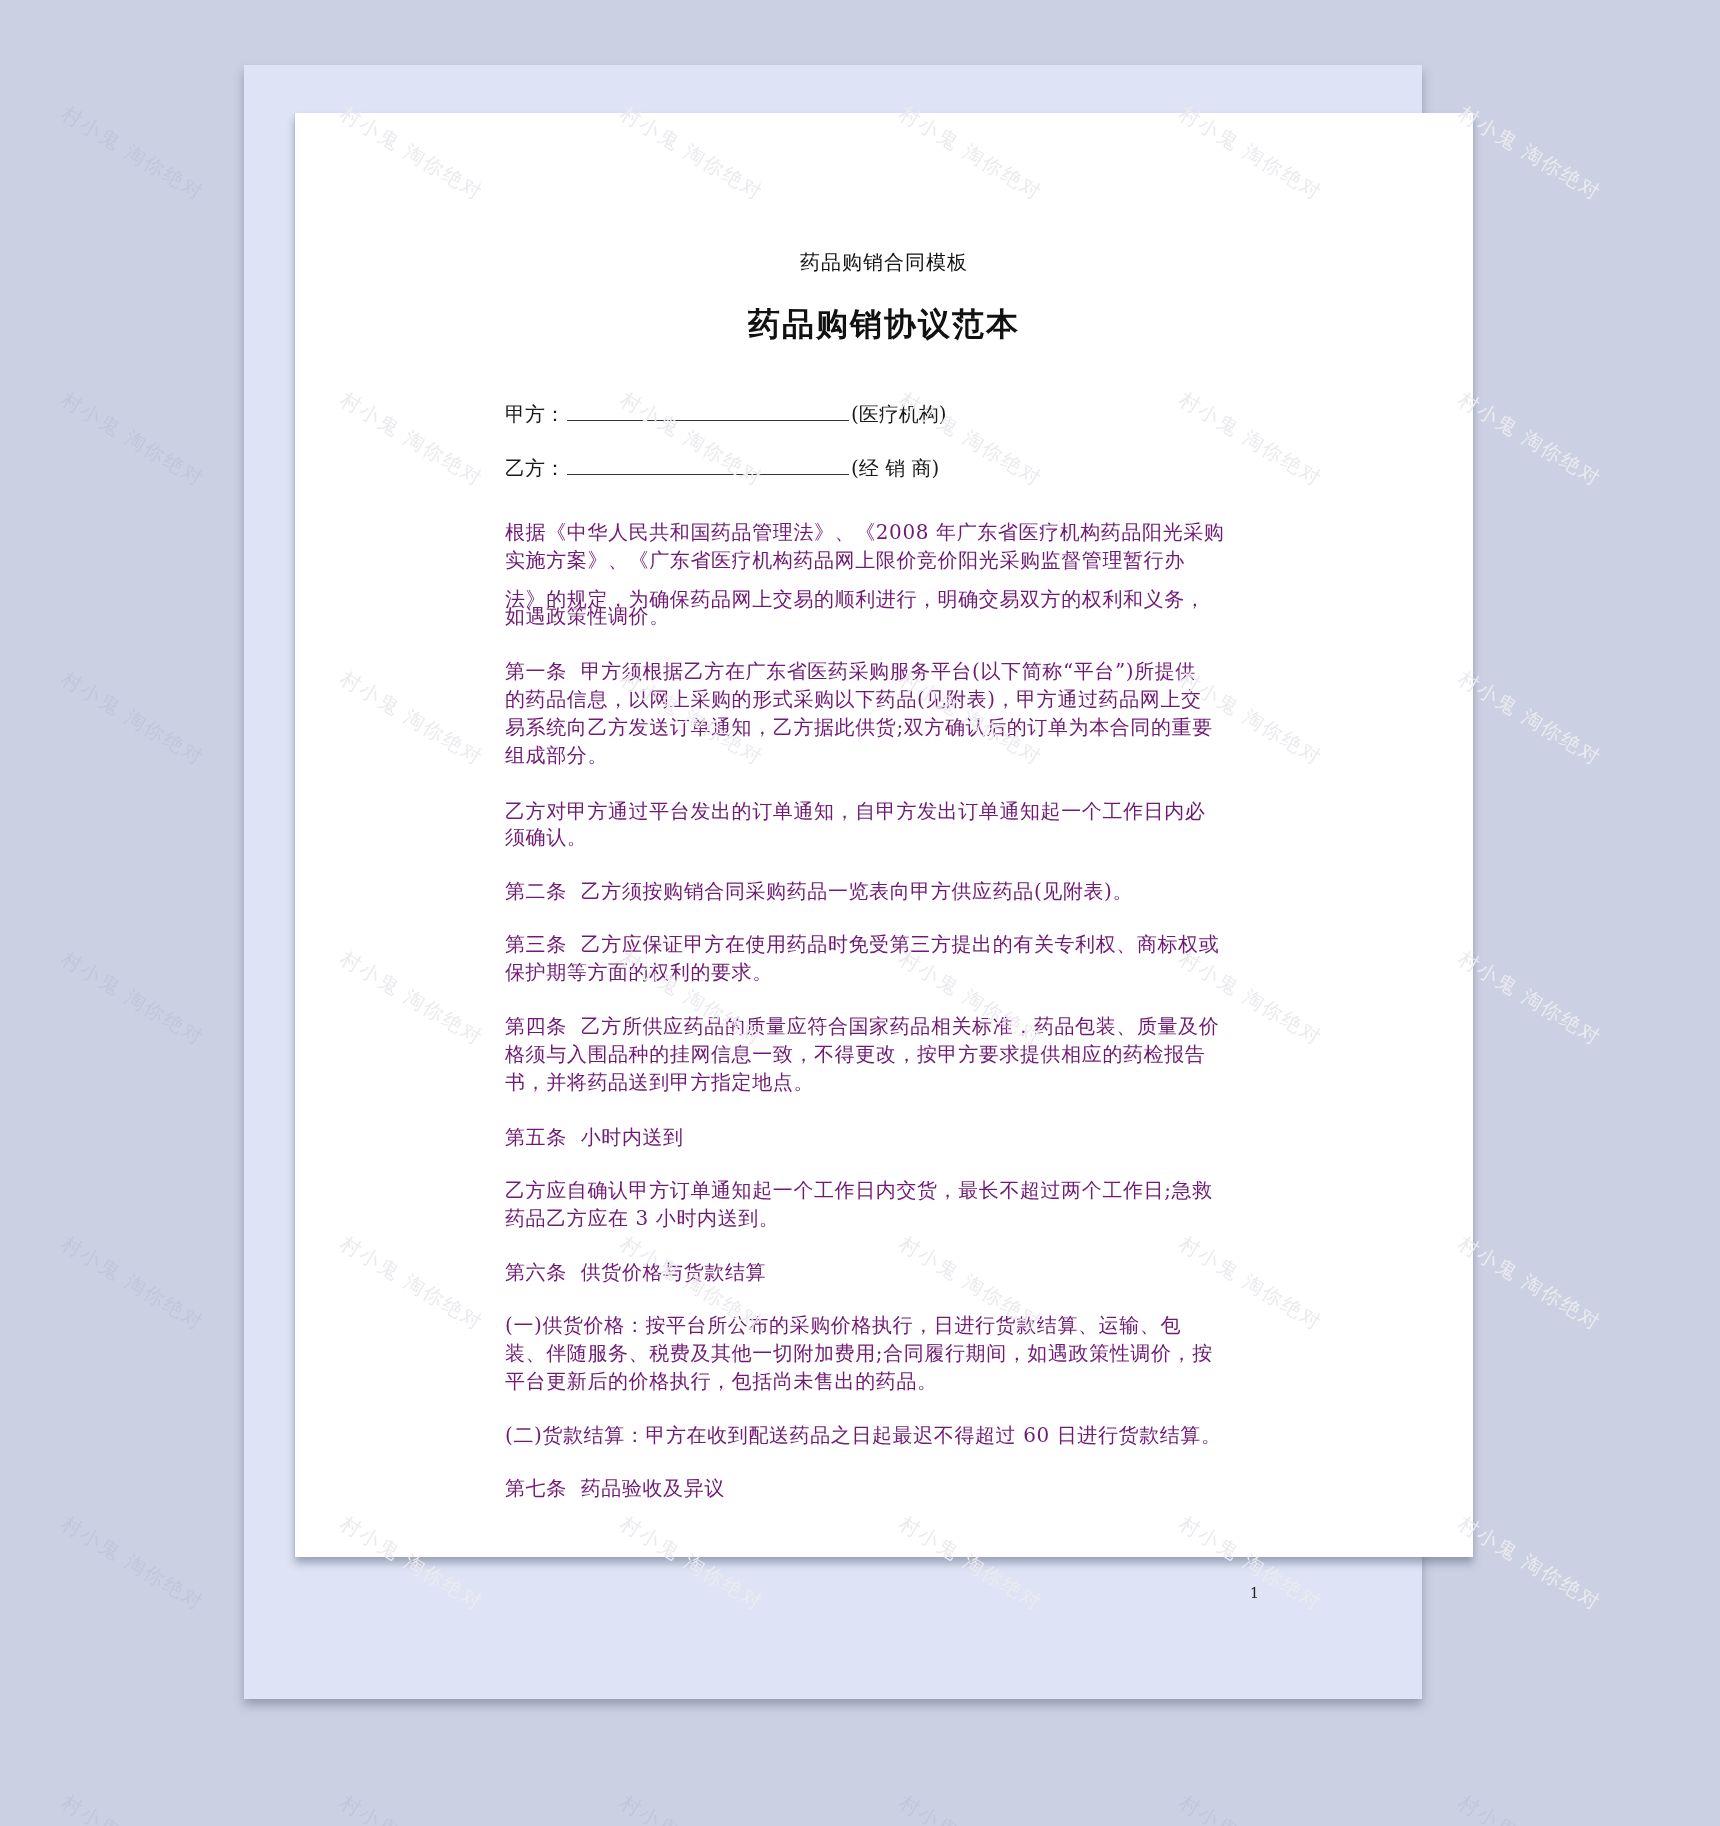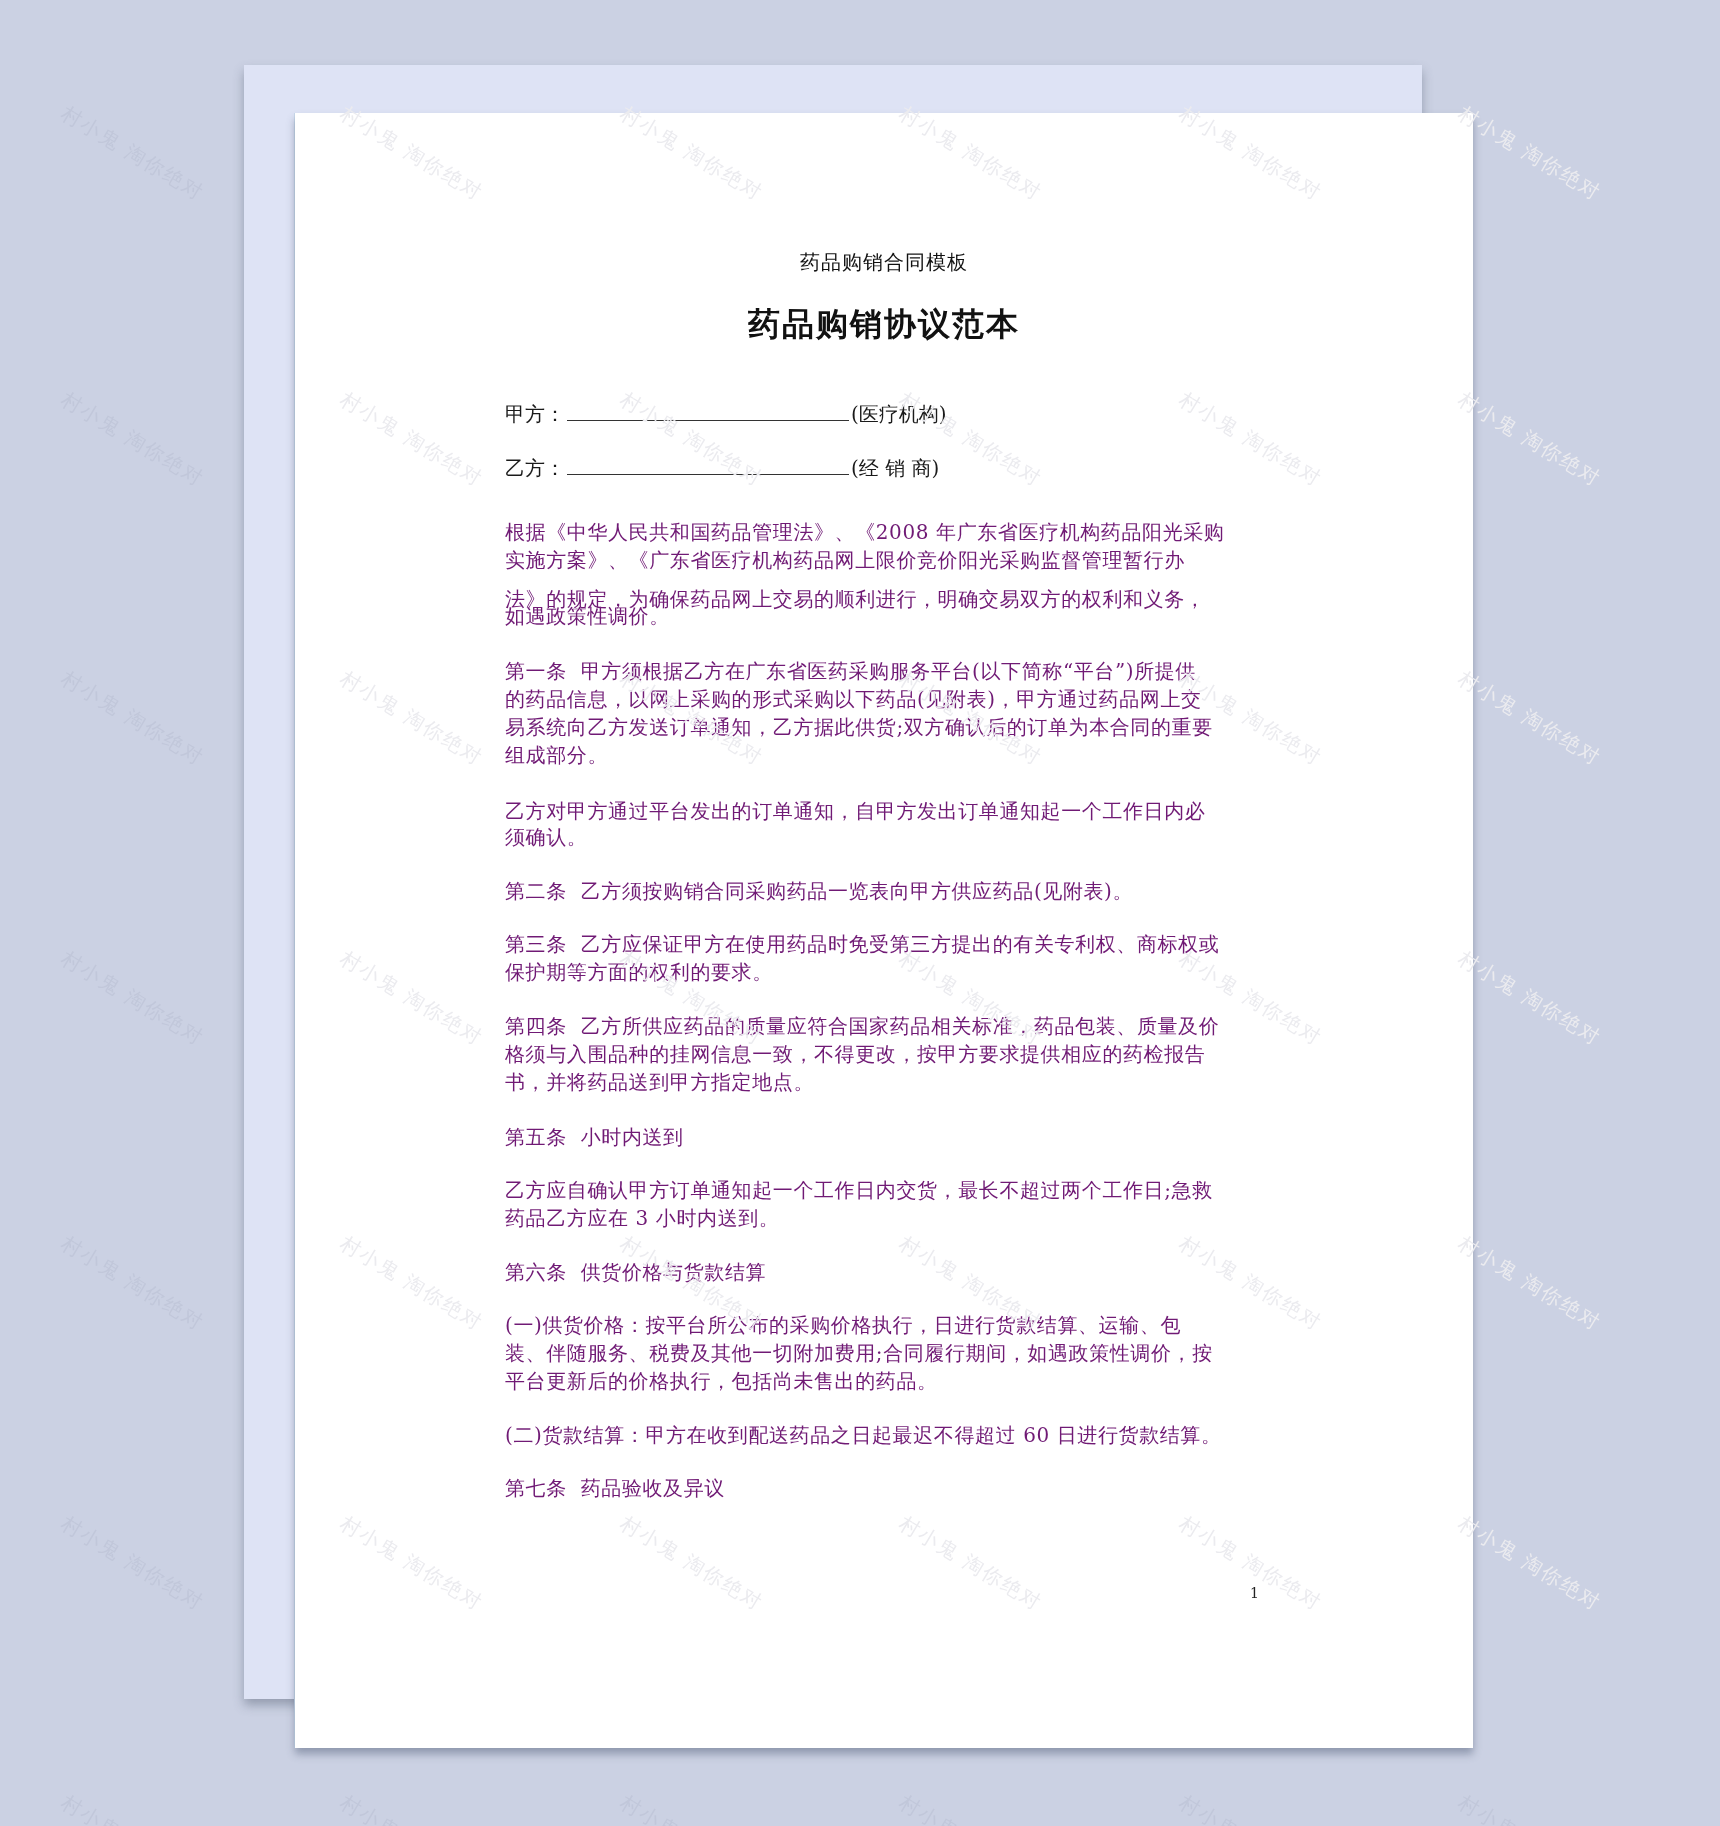--- a/index.html
+++ b/index.html
@@ -21,21 +21,21 @@
     width: 1178px;
     height: 1634px;
     background: #dee3f5;
     box-shadow: 0 6px 10px rgba(80, 90, 110, 0.45);
   }
   .front-page {
     position: absolute;
     left: 295px;
     top: 113px;
     width: 1178px;
-    height: 1635px;
+    height: 1444px;
     background: #ffffff;
     box-shadow: 0 6px 8px rgba(70, 85, 110, 0.45), -1px 0 0 #c8d8ea;
   }
   .line {
     position: absolute;
     left: 210px;
     white-space: pre;
     color: #701a75;
     font-size: 20px;
     line-height: 28px;

